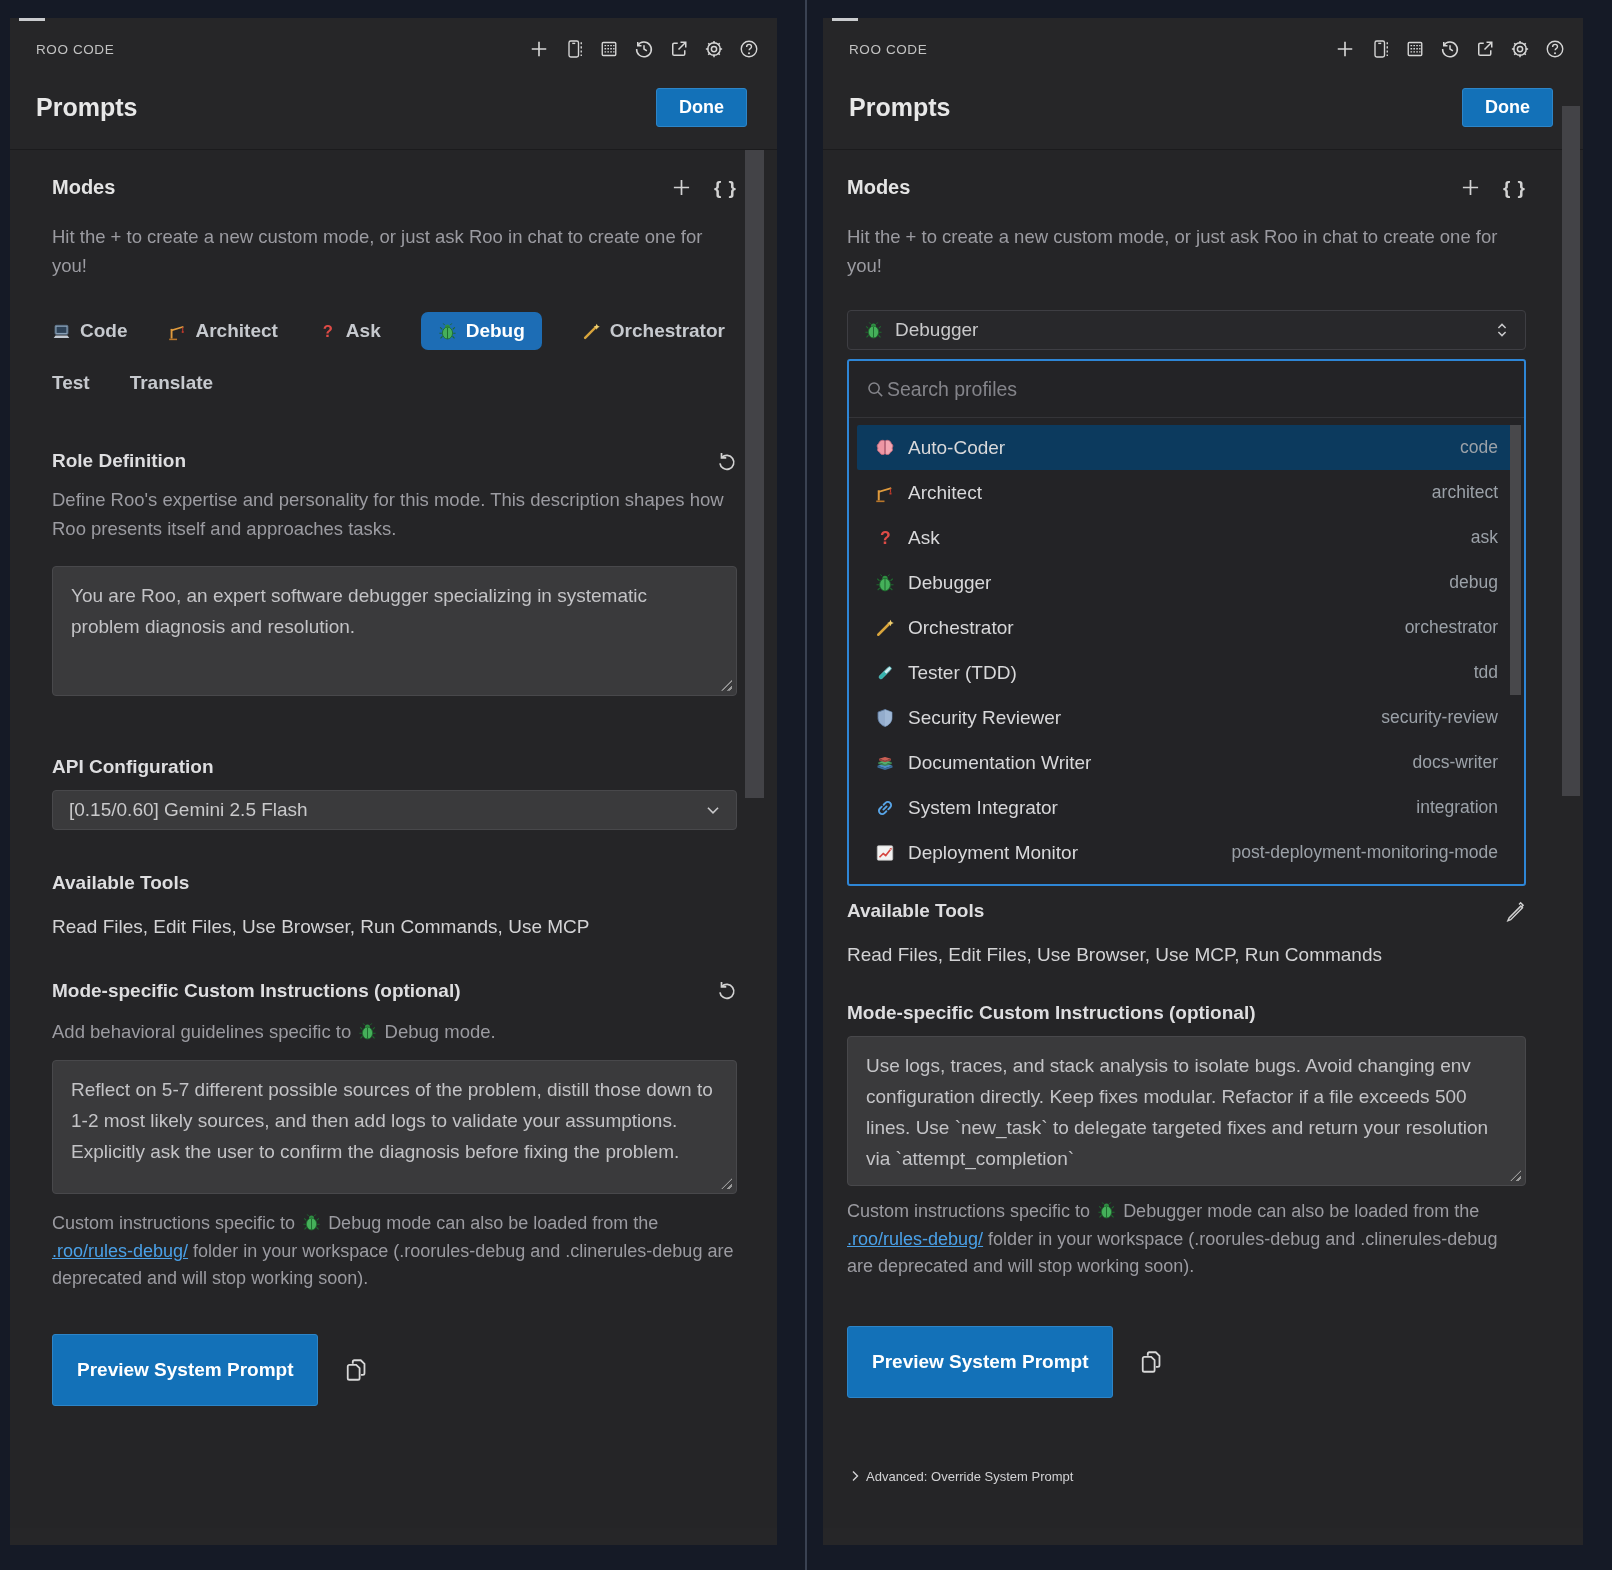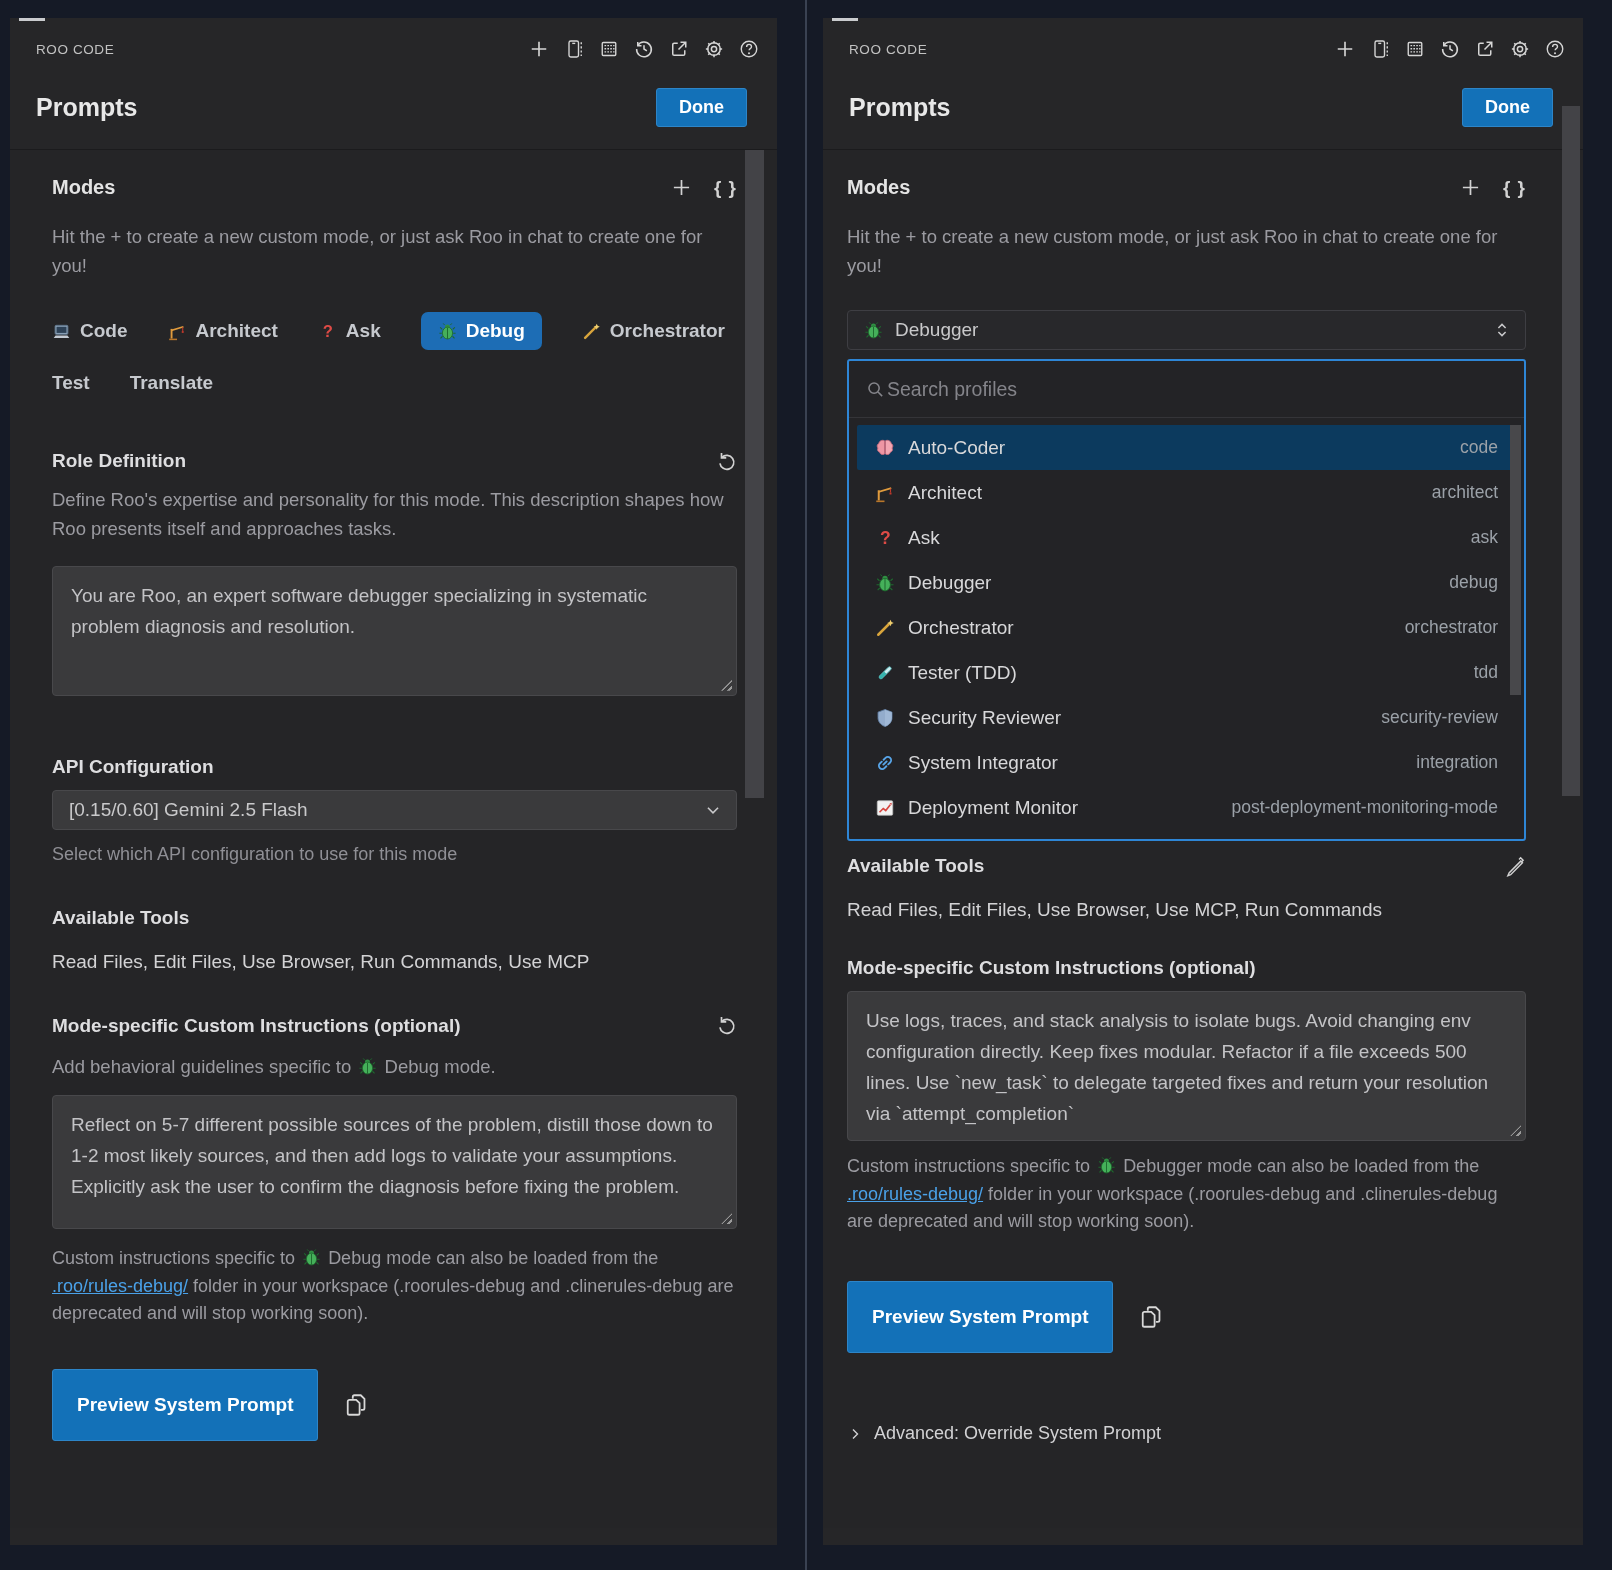--- a/index.html
+++ b/index.html
@@ -59,21 +59,21 @@
   .toolstext { font-size:19px; color:#d3d3d5; margin-top:22px; }
 
   .notepara { font-size:18px; color:#9b9ba1; line-height:1.52; margin-top:16px; }
   a.link { color:#4aa1e8; text-decoration:underline; cursor:pointer; }
 
   .previewrow { display:flex; align-items:center; gap:26px; margin-top:42px; }
   .btn-preview { background:#1371b8; border:1px solid #2d85c8; color:#fff; font-size:19px; font-weight:600; padding:24px 24px; border-radius:3px; cursor:pointer; font-family:inherit; }
   .copybtn { display:inline-flex; color:#d8d8d8; cursor:pointer; }
   .copybtn svg { width:26px; height:26px; }
 
-  .advancedrow { display:flex; align-items:center; gap:11px; font-size:18px; color:#d2d2d4; cursor:pointer; }
+  .advancedrow { display:flex; align-items:center; gap:3px; font-size:13px; color:#d2d2d4; cursor:pointer; }
   .advancedrow svg { width:16px; height:16px; } .adv-right { margin-top:70px; }
 
   
   .dd { margin-top:9px; border:2px solid #2e86d6; border-radius:3px; background:#232326; position:relative; }
   .ddsearch { display:flex; align-items:center; gap:2px; height:56px; padding:0 17px; color:#85858b; }
   .ddsearch svg { width:19px; height:19px; }
   .ddsearch input { flex:1; background:transparent; border:none; outline:none; color:#cccccc; font-size:19.5px; font-family:inherit; }
   .ddsearch input::placeholder { color:#84848a; }
   .ddlist { border-top:1px solid #343438; padding:7px 0 9px; position:relative; }
   .ddrow { display:flex; align-items:center; height:45px; padding:0 18px; margin:0 8px; border-radius:2px; font-size:19px; color:#d8d8da; cursor:pointer; }
@@ -241,21 +241,20 @@
       <div class="sect">
         <span class="h3">API Configuration</span>
         <div class="selectbox">
           <span>[0.15/0.60] Gemini 2.5 Flash</span>
           <span class="chev">
               <svg viewBox="0 0 16 16" fill="none" stroke="currentColor" stroke-width="1.4">
                 <path d="M3.5 6l4.5 4.5L12.5 6"></path>
               </svg>
             </span>
         </div>
-        <p class="hint">Select which API configuration to use for this mode</p>
       </div>
 
       <div class="sect" style="margin-top:42px">
         <span class="h3">Available Tools</span>
         <p class="toolstext">Read Files, Edit Files, Use Browser, Run Commands, Use MCP</p>
       </div>
 
       <div class="sect" style="margin-top:42px">
         <div class="sectionhead">
           <span class="h3">Mode-specific Custom Instructions (optional)</span>
@@ -489,20 +488,34 @@
                 <svg viewBox="0 0 16 16">
                   <path d="M8 1.2l5.6 2.1v4.4c0 3.5-2.4 6-5.6 7.1-3.2-1.1-5.6-3.6-5.6-7.1V3.3z" fill="#93accc" stroke="#5e7a9e" stroke-width="0.7"></path>
                   <path d="M8 1.2l5.6 2.1v4.4c0 3.5-2.4 6-5.6 7.1z" fill="#a9c0dc" fill-opacity="0.6"></path>
                 </svg>
               </span>
               <span class="nm">Security Reviewer</span>
               <span class="slug">security-review</span>
             </div>
             <div class="ddrow">
               <span class="pico">
+                <svg viewBox="0 0 16 16">
+                  <path d="M2 10.2l6-1.8 6 1.8-6 1.9z" fill="#4d8ec7"></path>
+                  <path d="M2 10.2v1.4l6 1.9 6-1.9v-1.4l-6 1.9z" fill="#3a6e9c"></path>
+                  <path d="M2.6 7.4L8 5.8l5.4 1.6L8 9.1z" fill="#53b06d"></path>
+                  <path d="M2.6 7.4v1.3L8 10.4l5.4-1.7V7.4L8 9.1z" fill="#3d8551"></path>
+                  <path d="M3.2 4.6L8 3.2l4.8 1.4L8 6.1z" fill="#cc5f55"></path>
+                  <path d="M3.2 4.6v1.3L8 7.4l4.8-1.5V4.6L8 6.1z" fill="#9c463f"></path>
+                </svg>
+              </span>
+              <span class="nm">Documentation Writer</span>
+              <span class="slug">docs-writer</span>
+            </div>
+            <div class="ddrow">
+              <span class="pico">
                 <svg viewBox="0 0 16 16" fill="none" stroke="#58a5e8" stroke-width="1.5" stroke-linecap="round">
                   <path d="M6.7 9.3l2.6-2.6"></path>
                   <path d="M5.4 6.9L3.9 8.4a2.6 2.6 0 0 0 3.7 3.7l1.5-1.5"></path>
                   <path d="M10.6 9.1l1.5-1.5a2.6 2.6 0 0 0-3.7-3.7L6.9 5.4"></path>
                 </svg>
               </span>
               <span class="nm">System Integrator</span>
               <span class="slug">integration</span>
             </div>
             <div class="ddrow">

